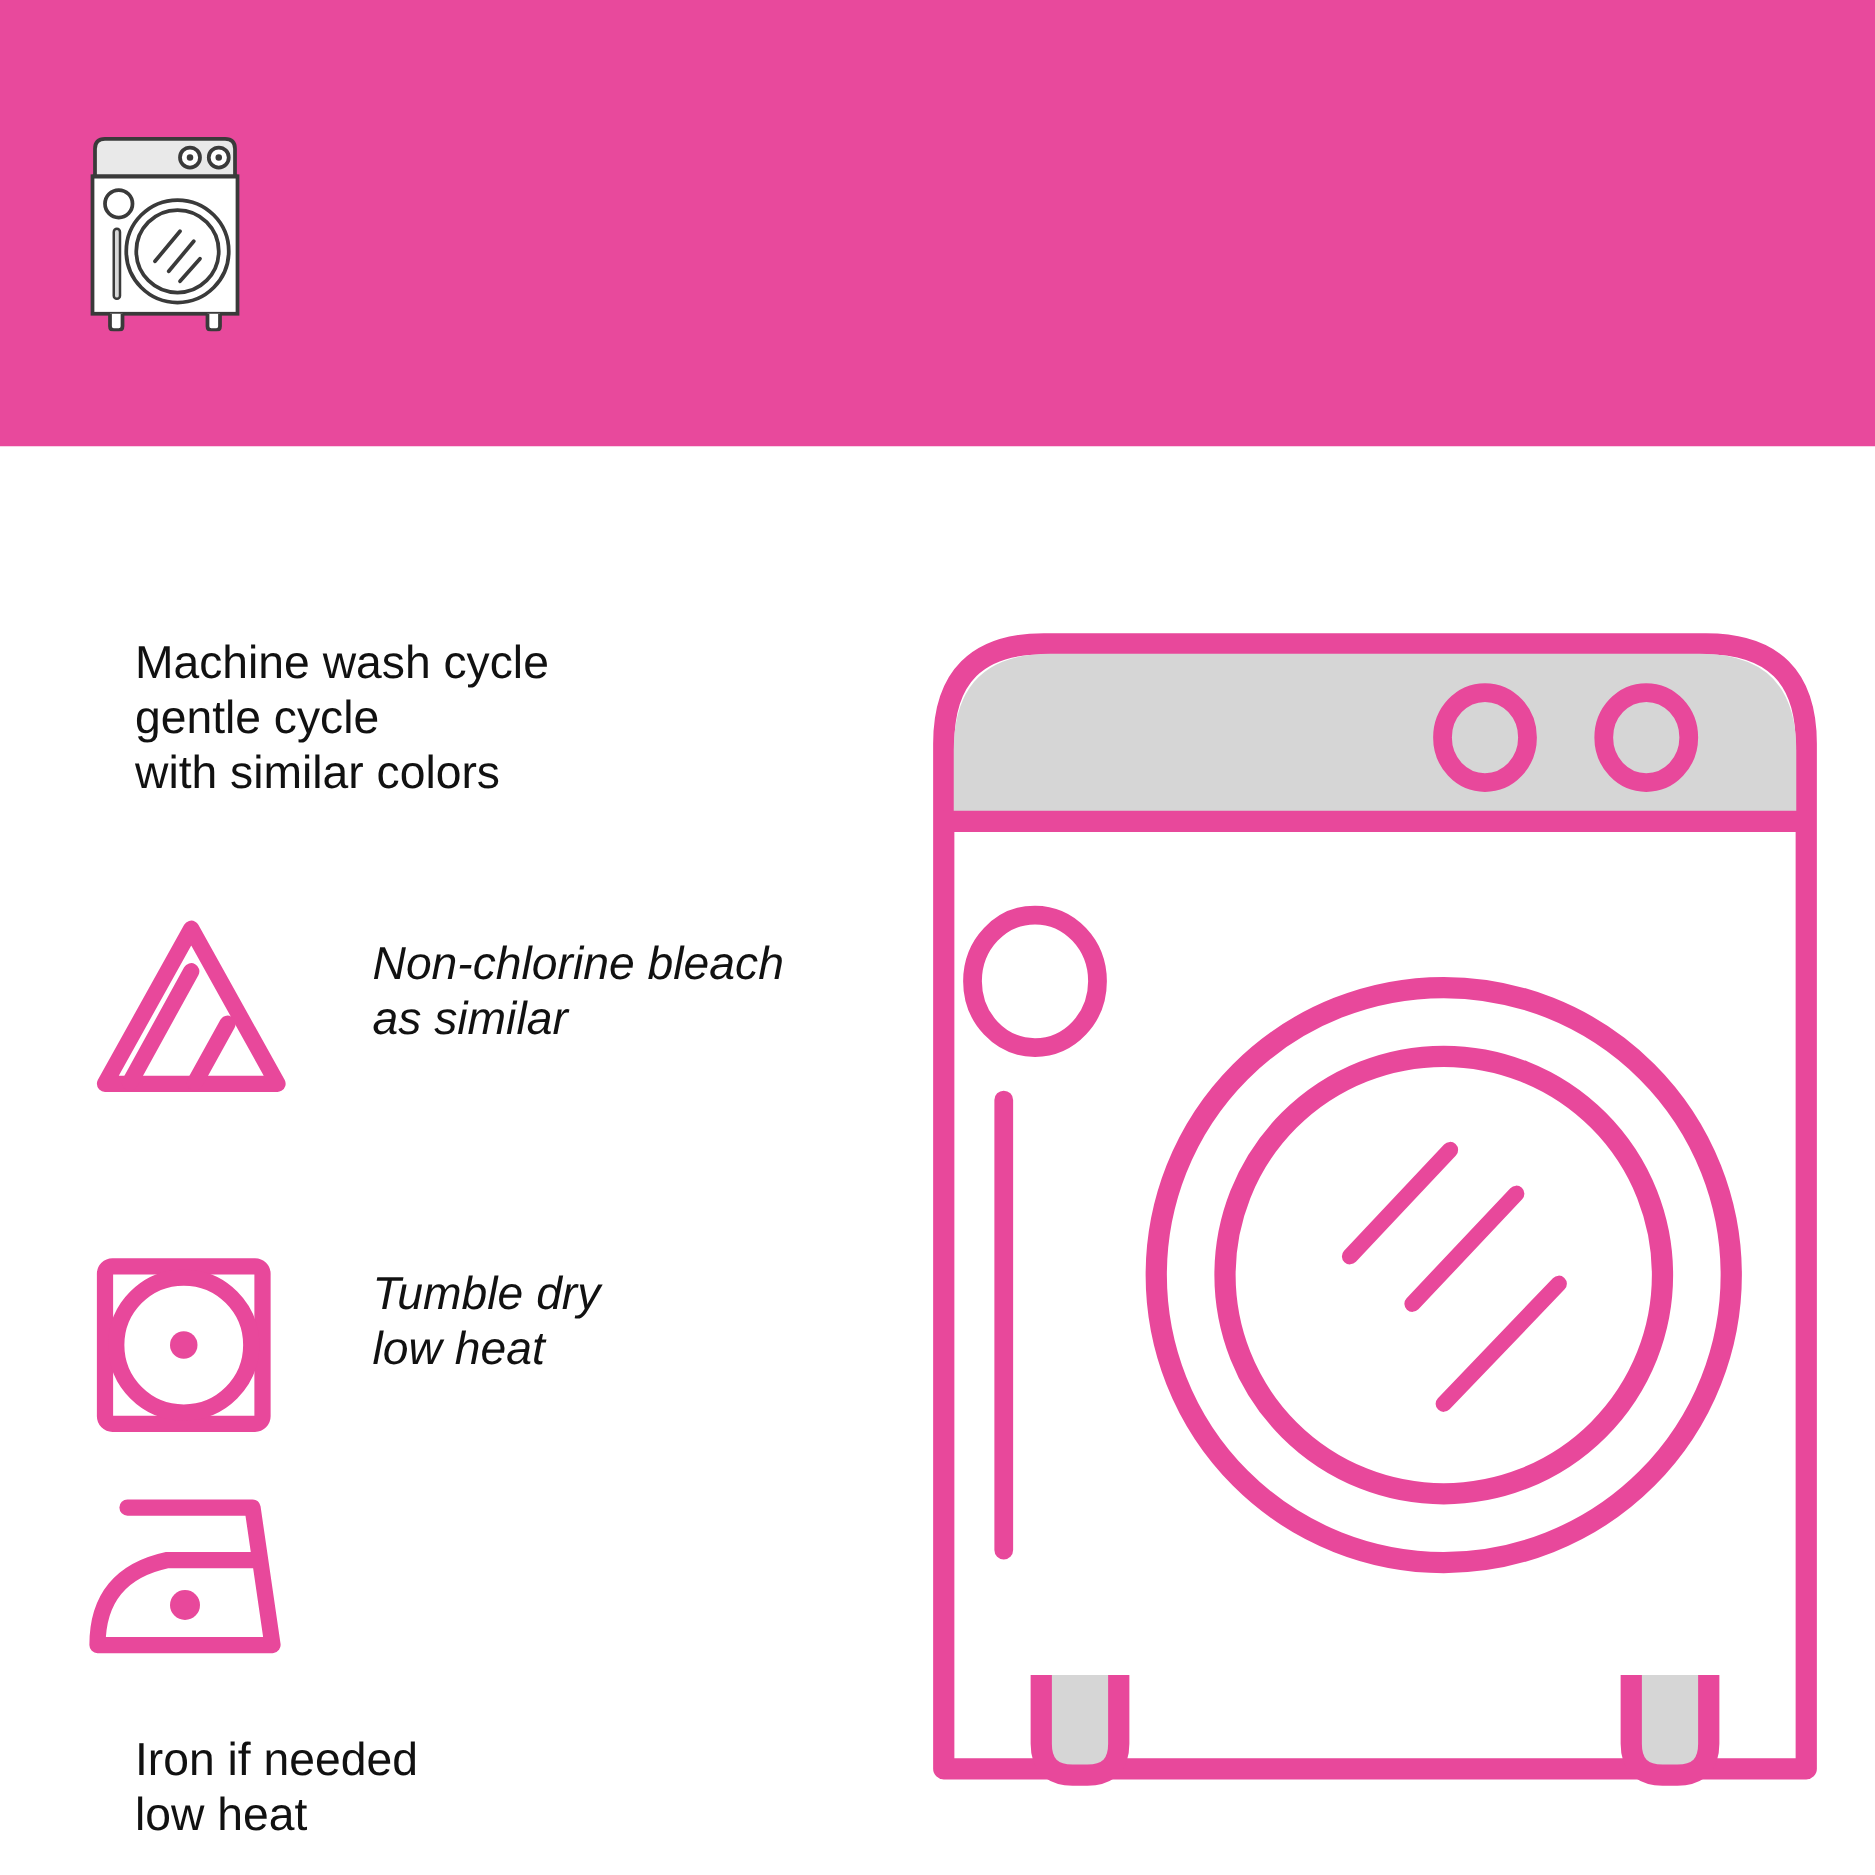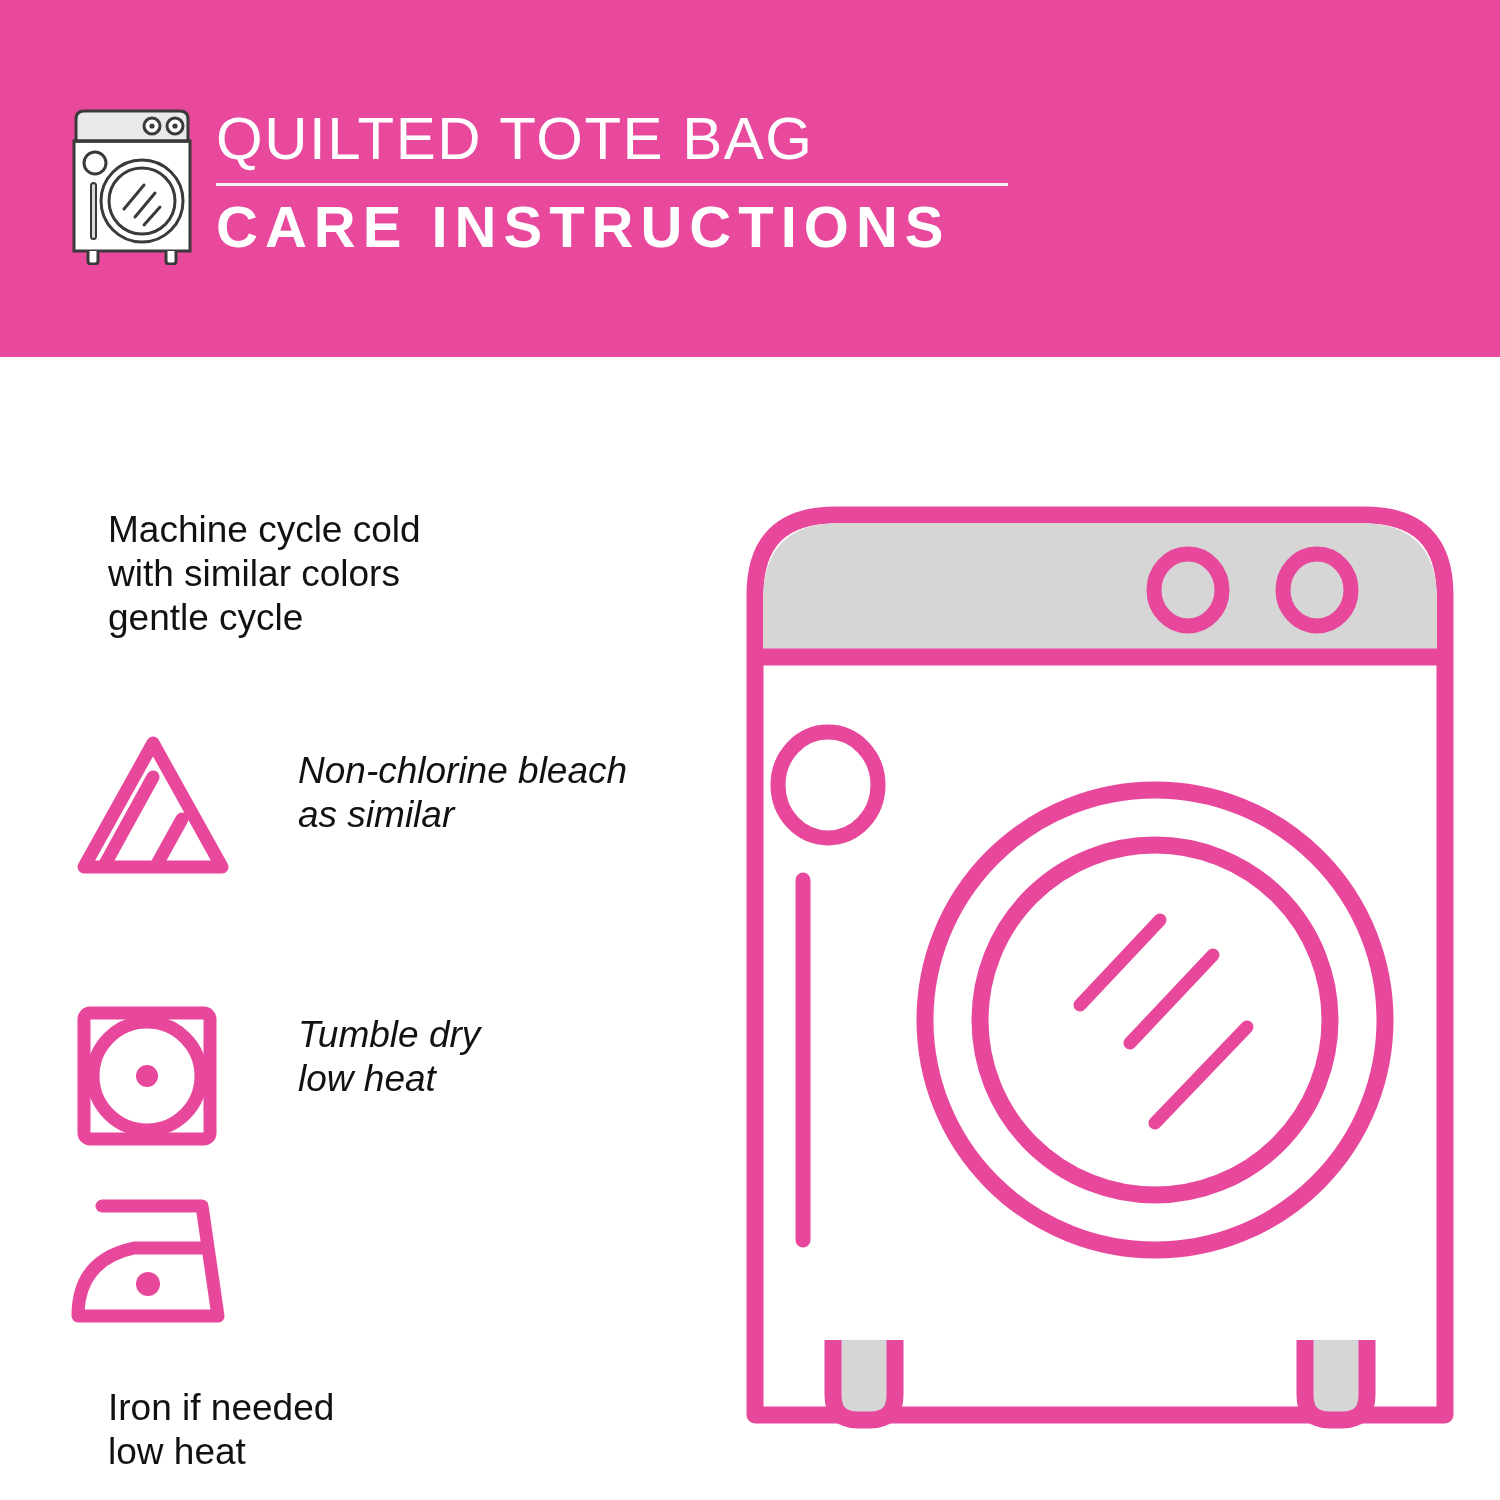--- a/index.html
+++ b/index.html
@@ -142,35 +142,30 @@
       <circle cx="80" cy="96" r="33" fill="#ffffff" stroke="#3a3a3a" stroke-width="3"></circle>
       <line x1="62" y1="104" x2="82" y2="80" stroke="#3a3a3a" stroke-width="3" stroke-linecap="round"></line>
       <line x1="73" y1="112" x2="93" y2="88" stroke="#3a3a3a" stroke-width="3" stroke-linecap="round"></line>
       <line x1="82" y1="120" x2="98" y2="102" stroke="#3a3a3a" stroke-width="3" stroke-linecap="round"></line>
 
       <path d="M26 146 L26 156 Q26 159 29 159 L33 159 Q36 159 36 156 L36 146" fill="#ffffff" stroke="#3a3a3a" stroke-width="3"></path>
       <path d="M104 146 L104 156 Q104 159 107 159 L111 159 Q114 159 114 156 L114 146" fill="#ffffff" stroke="#3a3a3a" stroke-width="3"></path>
     </svg>
   </div>
 
-  <div class="header-titles">
-    <div class="title-main">QUILTED TOTE BAG</div>
-    <div class="title-rule"></div>
-    <div class="title-sub">CARE INSTRUCTIONS</div>
-  </div>
 
 </div>
 
 <div class="care-list">
 
   <div class="care-row r0">
     <div class="care-text">
-      <div>Machine cycle cold</div>
+      <div>Machine wash cycle</div>
+      <div>gentle cycle</div>
       <div>with similar colors</div>
-      <div>gentle cycle</div>
     </div>
   </div>
 
   <div class="care-row r1">
     <div class="care-symbol">
       <svg viewBox="0 0 190 165" width="190" height="165">
         <g fill="none" stroke="#e8489b" stroke-width="13" stroke-linecap="round" stroke-linejoin="round">
           <path d="M93 16 L162 140 L24 140 Z"></path>
           <line x1="93" y1="50" x2="44" y2="139"></line>
           <line x1="122" y1="92" x2="96" y2="139"></line>

